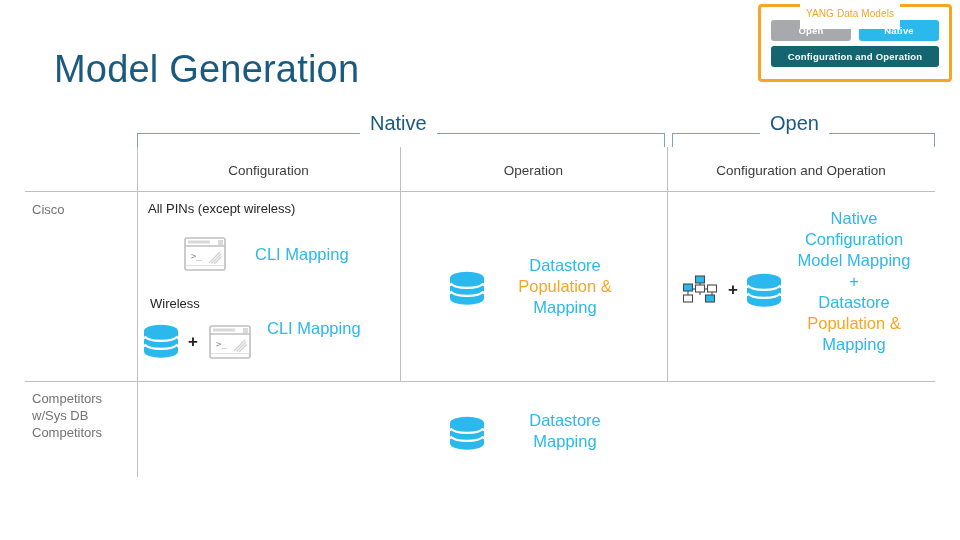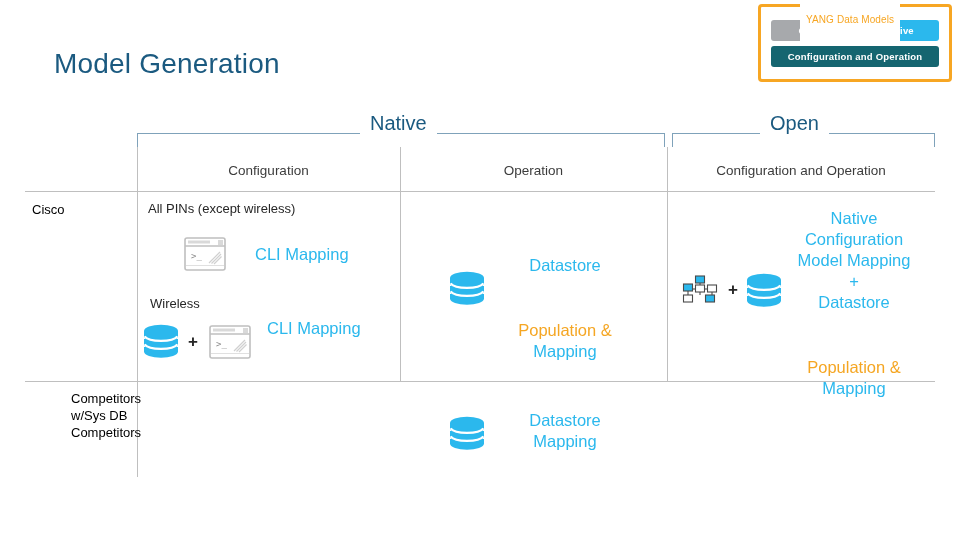--- a/index.html
+++ b/index.html
@@ -10,65 +10,65 @@
   }
   .slide{position:absolute;inset:0;}
 
   
   .legend{
     position:absolute;left:758px;top:4px;width:194px;height:78px;
     border:3px solid #F7A623;border-radius:4px;box-sizing:border-box;background:#fff;
   }
   .legend-title{
     position:absolute;left:800px;top:-1px;height:14px;line-height:14px;
-    background:#ffffff;padding:14px 6px;color:#F7A623;font-size:10px;white-space:nowrap;
+    background:#ffffff;padding:8px 6px;color:#F7A623;font-size:10px;white-space:nowrap;
     letter-spacing:.1px;
   }
   .legend-inner{
     position:absolute;left:0;top:0;right:0;bottom:0;padding:13px 10px 8px 10px;
     box-sizing:border-box;display:flex;flex-direction:column;gap:5px;
   }
   .legend-row{display:flex;gap:8px;}
   .chip{
     flex:1;height:21px;border-radius:3px;display:flex;align-items:center;justify-content:center;
     color:#ffffff;font-size:9.5px;font-weight:bold;letter-spacing:.2px;white-space:nowrap;
   }
   .chip.gray{background:#A7A9AC;}
   .chip.cyan{background:#2BB8ED;}
   .chip.teal{background:#156570;width:100%;}
 
   
   .title{
-    position:absolute;left:54px;top:48px;font-size:28px;color:#1B5A80;
+    position:absolute;left:54px;top:48px;font-size:38px;color:#1B5A80;
     letter-spacing:.2px;font-weight:normal;
   }
 
   
   .grp-label{
     position:absolute;font-size:20px;color:#1B5A80;background:#ffffff;
     padding:0 10px;z-index:3;white-space:nowrap;
   }
   .bracket{
     position:absolute;border-top:1.3px solid #7FA2BA;
     border-left:1.3px solid #7FA2BA;border-right:1.3px solid #7FA2BA;
     height:14px;box-sizing:border-box;z-index:2;
   }
   .hrule{position:absolute;left:25px;height:0;border-top:1px solid #BFBFBF;}
   .vrule{position:absolute;width:0;border-left:1px solid #BFBFBF;}
 
   .colhdr{
     position:absolute;font-size:13.5px;color:#3C3C3C;text-align:center;top:163px;
   }
   .rowlbl{
-    position:absolute;font-size:13px;color:#000000;line-height:17px;
+    position:absolute;font-size:13px;color:#737373;line-height:17px;
   }
 
   
   .celltext{position:absolute;font-size:13px;color:#262626;}
-  .orangetxt{color:#F5A623;margin-top:44px;}
+  .orangetxt{color:#F5A623;}
   .bigblue{
     position:absolute;font-size:16.5px;color:#2BB8ED;line-height:21px;text-align:center;
   }
   .plus{
     position:absolute;font-size:17px;color:#262626;font-weight:bold;
   }
 
   
   .footer{
     position:absolute;left:52px;top:499px;font-size:8.5px;color:#D0D0D0;letter-spacing:.2px;
@@ -106,21 +106,21 @@
 
   <div class="vrule" style="left:137px;top:147px;height:330px;"></div>
   <div class="vrule" style="left:400px;top:147px;height:235px;"></div>
   <div class="vrule" style="left:667px;top:147px;height:235px;"></div>
 
   <div class="colhdr" style="left:137px;width:263px;">Configuration</div>
   <div class="colhdr" style="left:400px;width:267px;">Operation</div>
   <div class="colhdr" style="left:667px;width:268px;">Configuration and Operation</div>
 
   <div class="rowlbl" style="left:32px;top:201px;">Cisco</div>
-  <div class="rowlbl" style="left:32px;top:390px;margin-left:39px;">
+  <div class="rowlbl" style="left:32px;top:390px;">
     <div>Competitors</div>
     <div>w/Sys DB</div>
     <div>Competitors</div>
   </div>
 
   <div class="celltext" style="left:148px;top:201px;">All PINs (except wireless)</div>
 
   <div class="ico" style="left:184px;top:237px;width:42px;height:34px;">
     <svg width="42" height="34" viewBox="0 0 42 34">
       <rect x="1" y="1" width="40" height="32" rx="2" fill="#ffffff" stroke="#BFBFBF" stroke-width="1.6"></rect>

